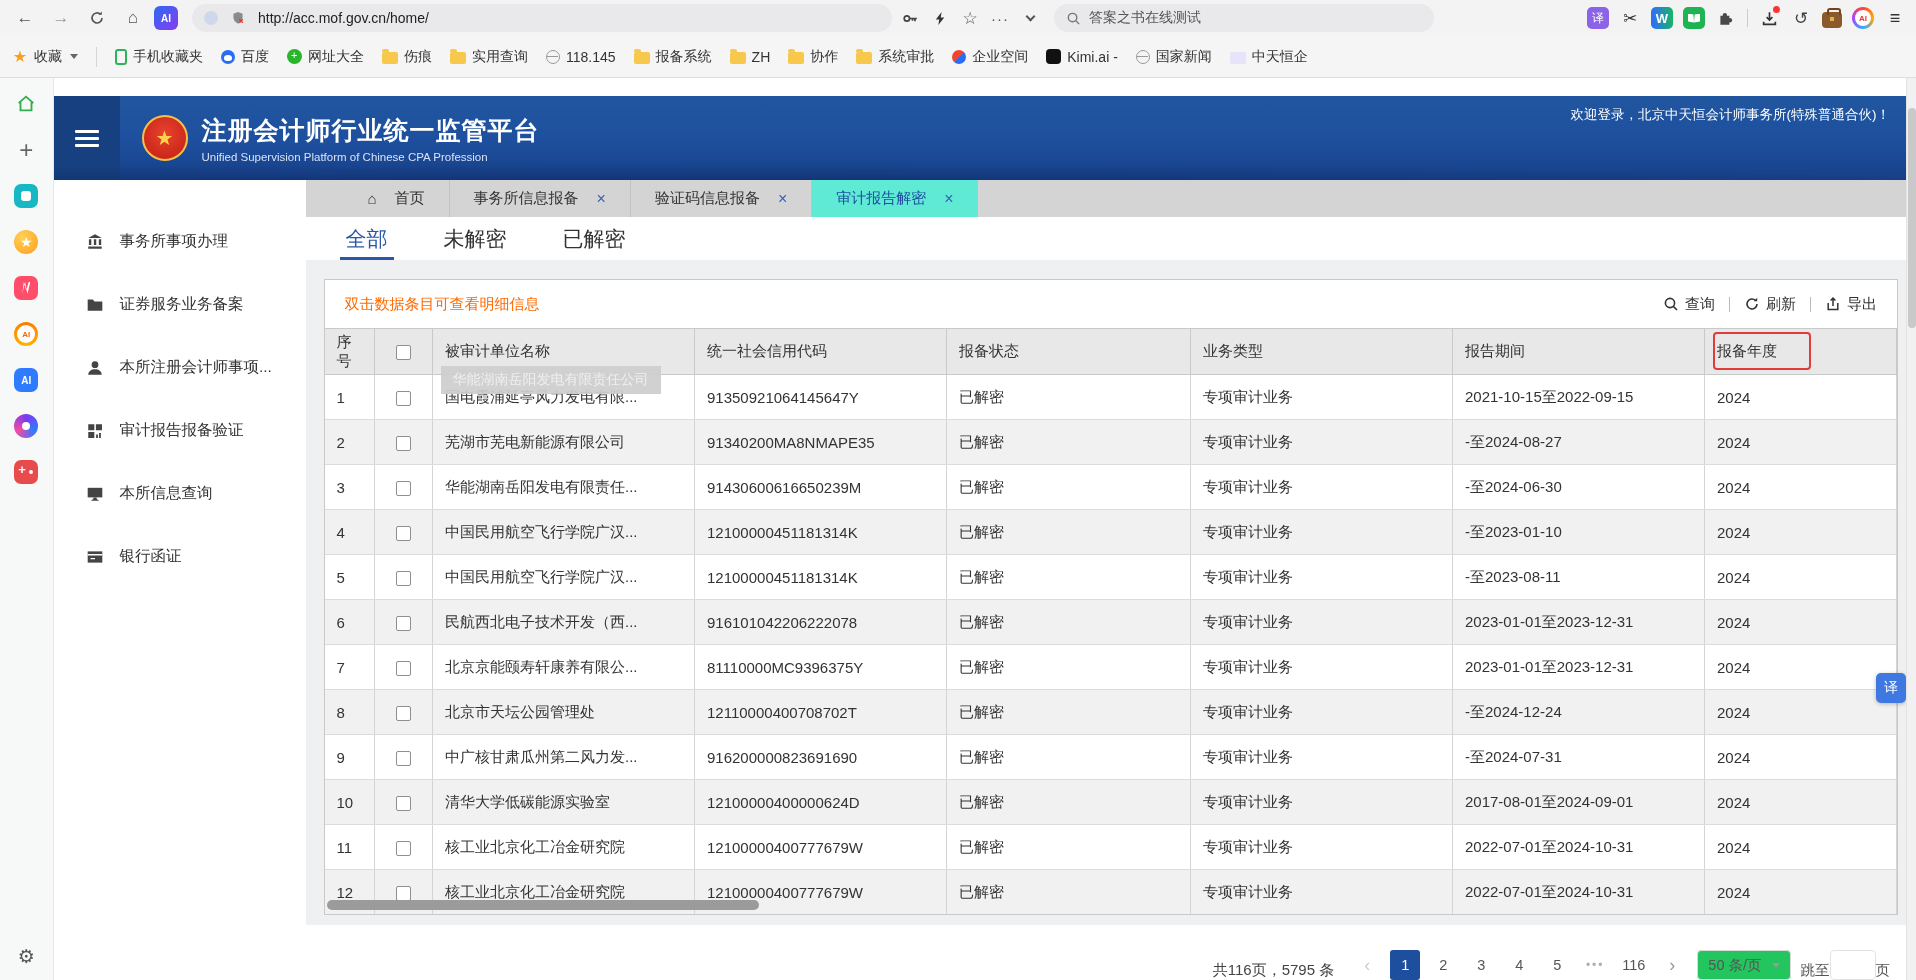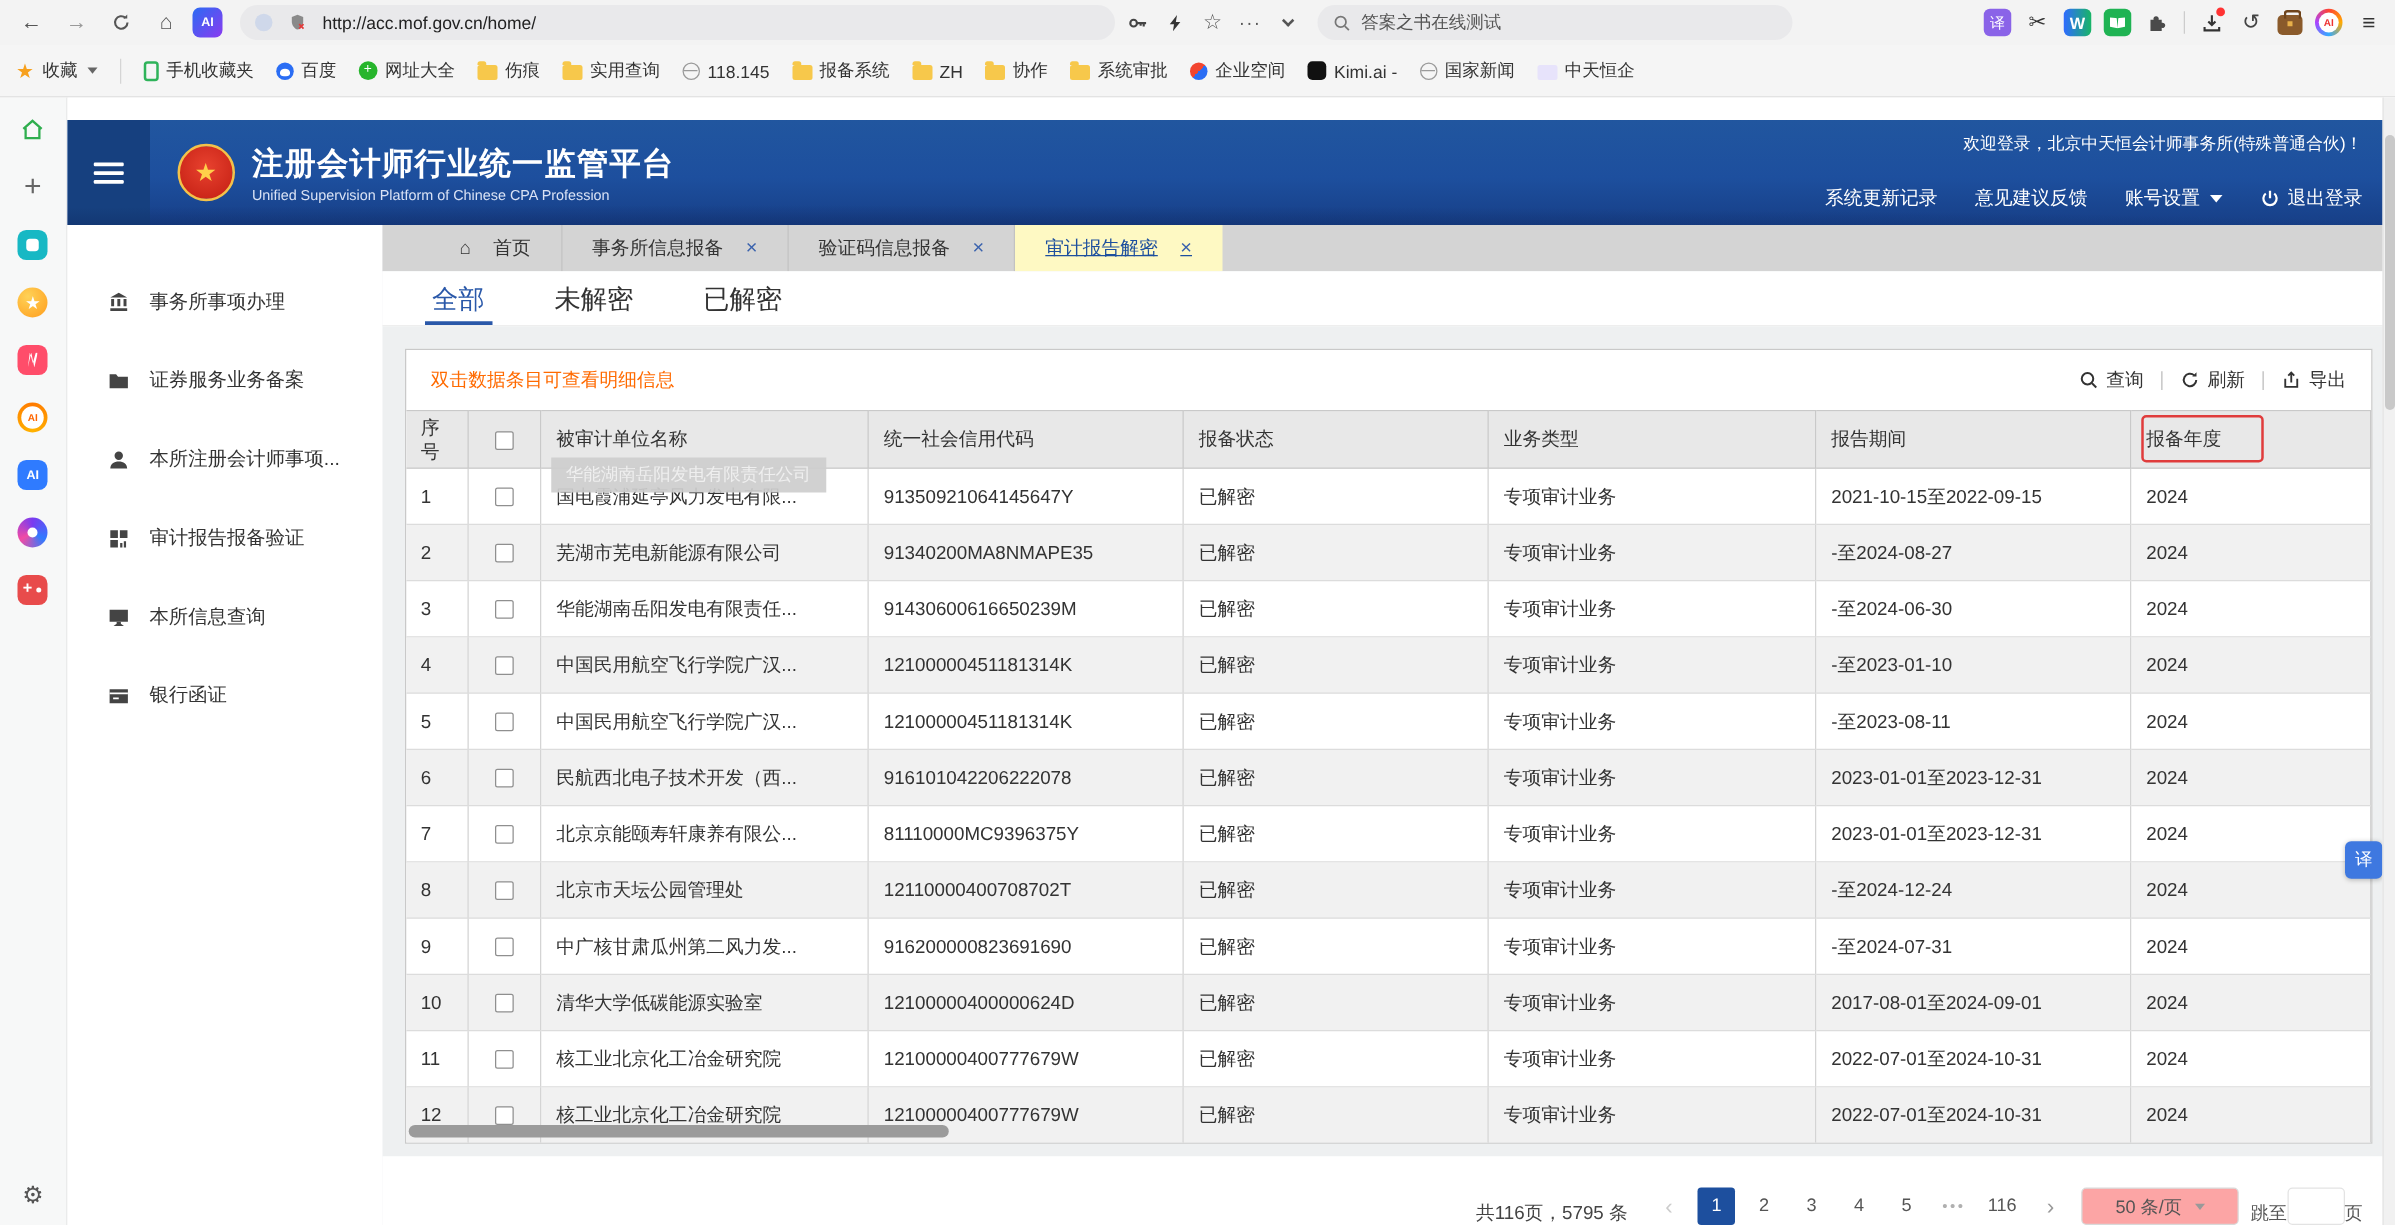--- a/index.html
+++ b/index.html
@@ -132,21 +132,21 @@
   .mi { height:63px; display:flex; align-items:center; gap:16px; padding-left:32px; font-size:15.5px;
     color:#333; }
   .mi svg { width:18px; height:18px; flex:none; }
 
   .content { flex:1; display:flex; flex-direction:column; min-width:0; background:#eef0f1; }
   .tabbar { height:37px; background:#d4d4d4; display:flex; align-items:stretch; padding-left:38px; flex:none; }
   .tab { display:flex; align-items:center; gap:18px; padding:0 24px; font-size:15px; color:#333;
     border-right:1px solid #c2c2c2; }
   .tab .home-g { font-size:15px; }
   .tab .x { font-size:16px; color:#3a62ad; }
-  .tab.active { background:#fef9c3; color:#1d4f9e; border-right:none;text-decoration:underline; }
+  .tab.active { background:#5eead4; color:#1d4f9e; border-right:none; }
   .subtabs { height:44px; background:#fff; display:flex; align-items:stretch; padding-left:40px;
     gap:56px; flex:none; border-bottom:1px solid #eee; }
   .stab { display:flex; align-items:center; font-size:21px; color:#333; position:relative; }
   .stab.active { color:#2a58a9; }
   .stab.active::after { content:""; position:absolute; left:-6px; right:-6px; bottom:0; height:3px;
     background:#2a58a9; }
 
   .content-area { flex:1; padding:18px 18px 2px; min-height:0; }
   .card { background:#fff; border:1px solid #c9c9c9; height:636px; position:relative; overflow:hidden; }
   .card-top { height:48px; display:flex; align-items:center; padding:0 20px; }
@@ -174,22 +174,22 @@
 
   .pagebar { height:55px; background:#fff; display:flex; align-items:flex-end; justify-content:flex-end;
     padding-right:26px; flex:none; font-size:14.5px; color:#555; }
   .pg-summary { margin-right:18px; color:#444; font-size:15px; }
   .pg-btn { min-width:30px; height:30px; display:flex; align-items:center; justify-content:center;
     border-radius:3px; color:#555; font-size:14.5px; padding:0 4px; }
   .pg-btn.active { background:#1d4f9e; color:#fff; }
   .pg-btn.nav { color:#999; font-size:18px; }
   .pg-btn.nav.disabled { color:#ccc; }
   .pg-ellipsis { color:#b0b0b0; letter-spacing:2px; font-size:12px; }
-  .pg-size { height:30px; border:1px solid #d9d9d9; border-radius:4px; background:#fca5a5; display:flex;
-    align-items:center; gap:10px; padding:0 26px; margin-left:10px; color:#555; }
+  .pg-size { height:30px; border:1px solid #d9d9d9; border-radius:4px; background:#22c55e; display:flex;
+    align-items:center; gap:10px; padding:0 10px; margin-left:10px; color:#555; }
   .pg-size .dn { width:0; height:0; border-left:4px solid transparent; border-right:4px solid transparent;
     border-top:5px solid #999; }
   .pg-jump { margin-left:10px; color:#555; }
   .pg-input { width:46px; height:30px; border:1px solid #e3e3e3; border-radius:4px; background:#fff; }
 
   .float-translate { position:absolute; right:10px; top:673px; width:30px; height:30px; background:#3e78e0;
     color:#fff; border-radius:5px; display:flex; align-items:center; justify-content:center;
     font-size:14px; box-shadow:0 1px 4px rgba(0,0,0,.25); }
   .vscroll { position:absolute; right:0; top:78px; bottom:0; width:10px; background:#f1f1f1;
     border-left:1px solid #e3e3e3; }
@@ -368,39 +368,20 @@
       </div>
       <div class="brand">
         <div class="emblem">★</div>
         <div>
           <div class="brand-title">注册会计师行业统一监管平台</div>
           <div class="brand-sub">Unified Supervision Platform of Chinese CPA Profession</div>
         </div>
       </div>
       <div class="header-right">
         <div class="welcome">欢迎登录，北京中天恒会计师事务所(特殊普通合伙)！</div>
-        <div class="hlinks" id="hlinks">
-            <span class="hlink">
-              <span>系统更新记录</span>
-            </span>
-            <span class="hlink">
-              <span>意见建议反馈</span>
-            </span>
-            <span class="hlink">
-              <span>账号设置</span>
-              <span class="dn"></span>
-            </span>
-            <span class="hlink">
-              <svg class="power" viewBox="0 0 16 16">
-                <path d="M8 1.5v6" stroke="#fff" stroke-width="1.8" fill="none"></path>
-                <path d="M4.6 3.8a5.3 5.3 0 1 0 6.8 0" stroke="#fff" stroke-width="1.8" fill="none"></path>
-              </svg>
-              <span>退出登录</span>
-            </span>
-          </div>
       </div>
     </div>
 
     <div class="body-row">
       <aside class="sidebar" id="side-menu">
           <div class="mi">
             <svg viewBox="0 0 16 16">
               <path d="M8 1 2 4.5h12L8 1ZM2.6 5.5v5.2h2.1V5.5H2.6Zm4.4 0v5.2h2.1V5.5H7Zm4.4 0v5.2h2.1V5.5h-2.1ZM2 12v2h12v-2H2Z" fill="#444"></path>
             </svg>
             <span>事务所事项办理</span>

